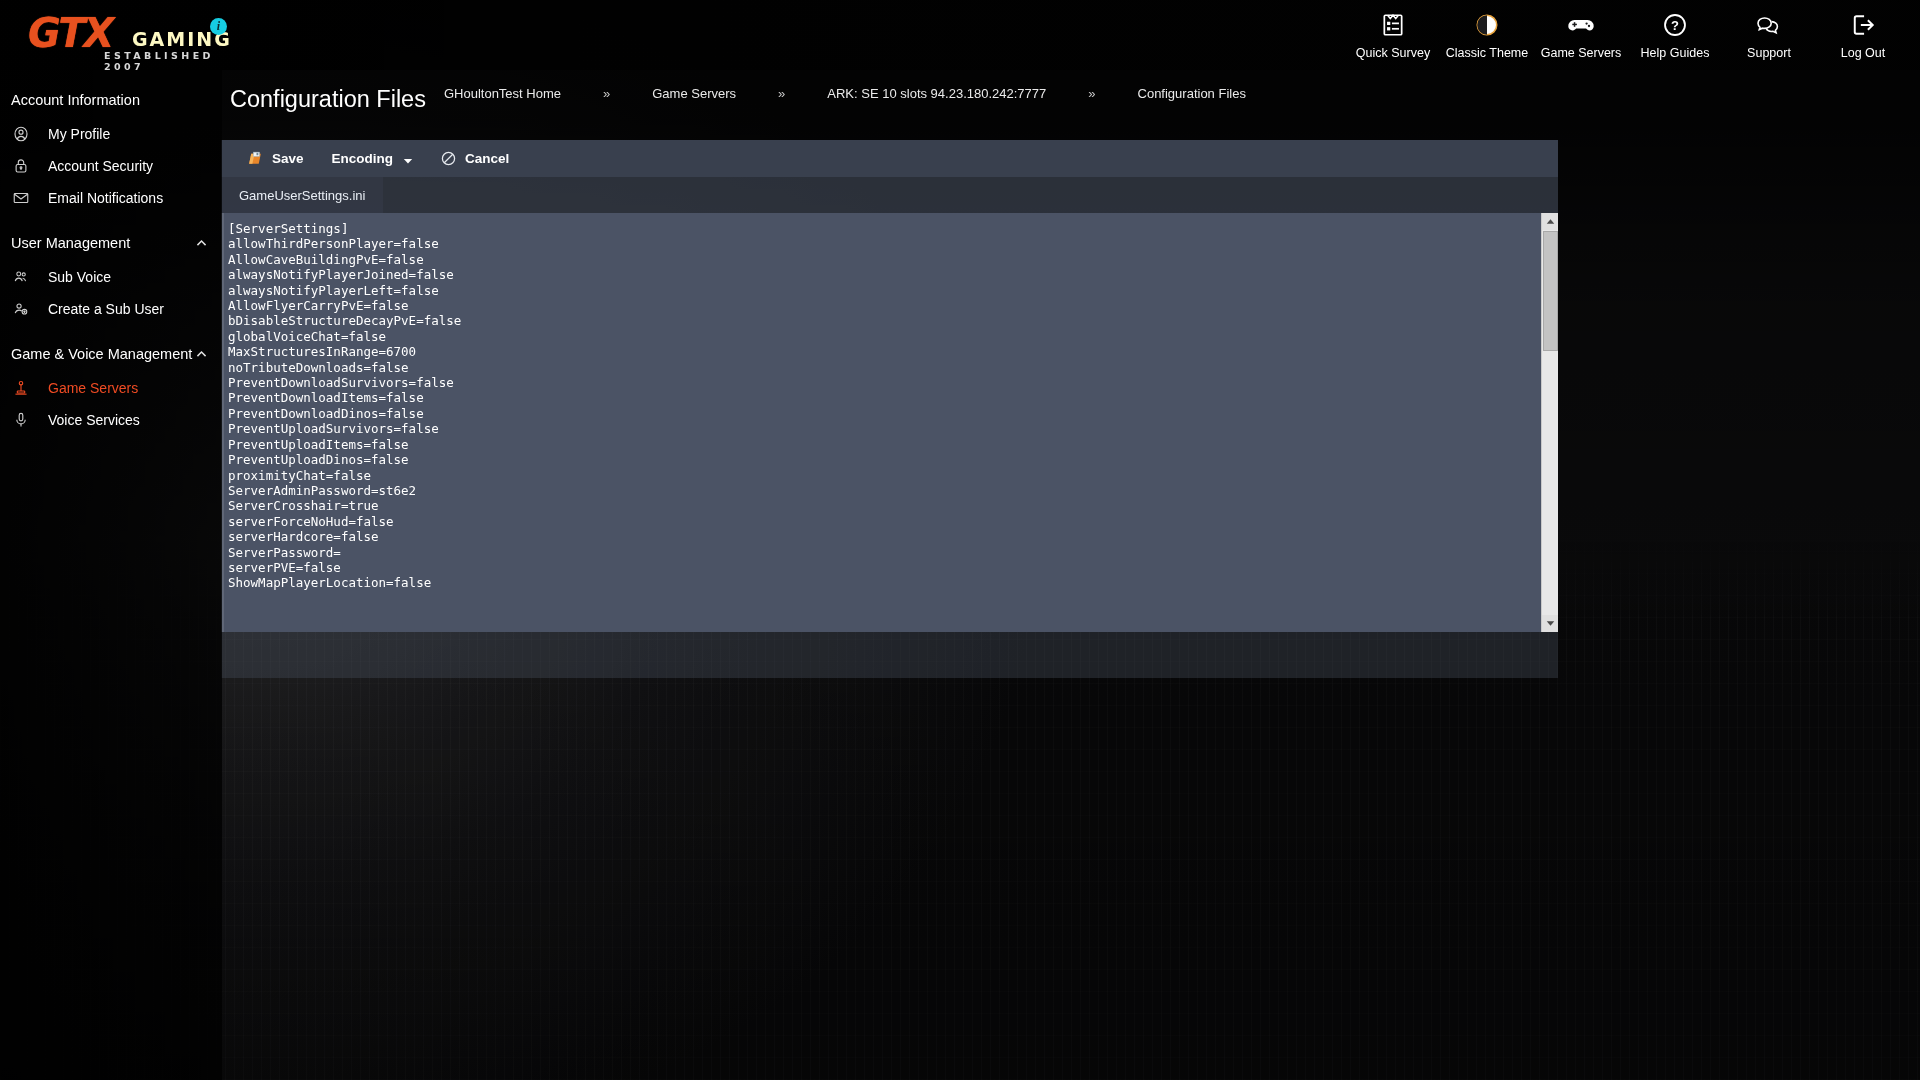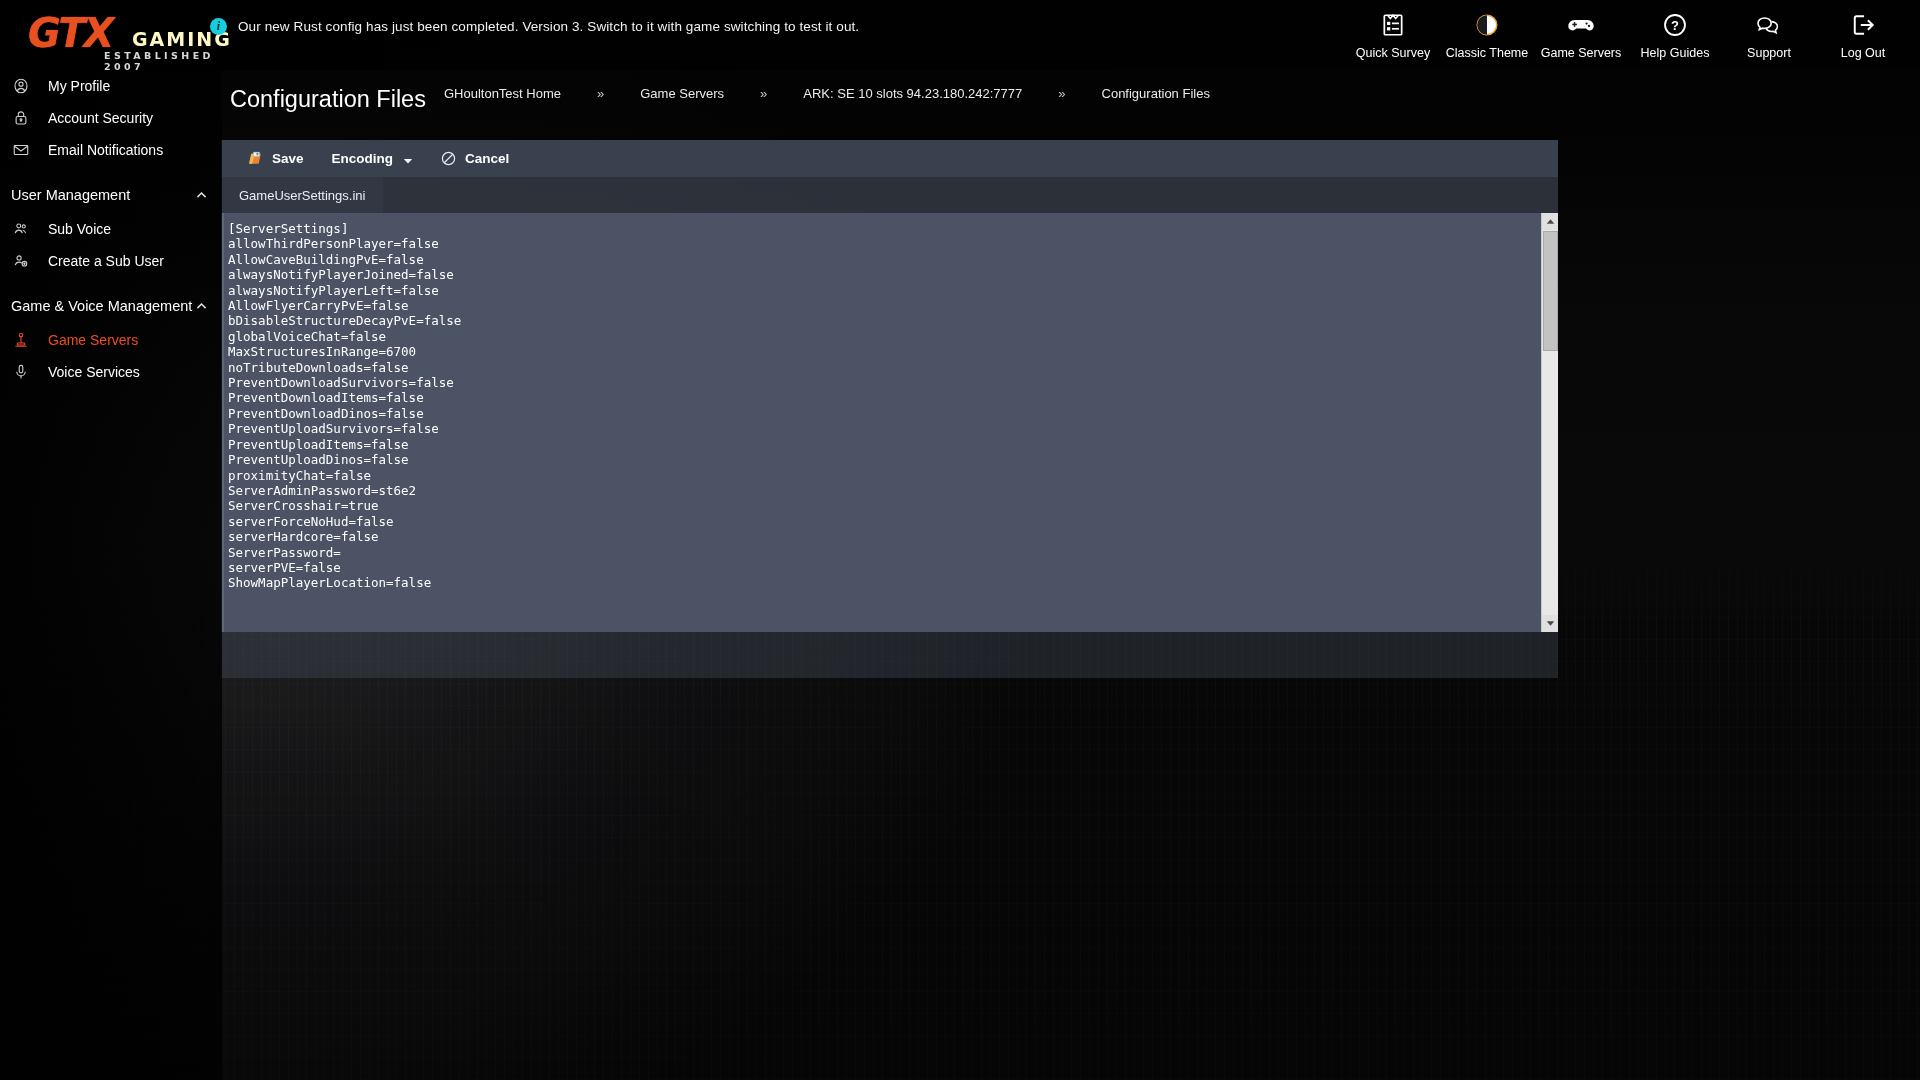--- a/index.html
+++ b/index.html
@@ -121,21 +121,21 @@
     cursor: pointer;
   }
   .side-item .ico { width: 18px; height: 18px; display:flex; align-items:center; justify-content:center; flex: 0 0 18px; }
   .side-item.active { color: #ef4b23; }
   .side-item.active .ico svg { stroke: #ef4b23; }
   .chev { width: 13px; height: 13px; }
 
   
   #page-head { position: absolute; left: 230px; top: 86px; display: flex; align-items: flex-start; gap: 14px; z-index: 14; }
   #page-title { color: #fff; font-size: 23.5px; }
-  #crumbs { display: flex; align-items: center; gap: 10px; }
+  #crumbs { display: flex; align-items: center; gap: 16px; }
   .crumb { color: #eaeaea; font-size: 13px; padding: 0 4px; cursor: pointer; white-space: nowrap; }
   .crumb.last { cursor: default; }
   .crumb-sep { color: #c9c9c9; font-size: 13px; padding: 0 22px; }
 
   
   #panel {
     position: absolute; left: 221px; top: 140px; width: 1337px; height: 492px;
     background: rgba(68,76,91,0.62);
     z-index: 12;
   }
@@ -199,21 +199,20 @@
 
   <div id="logo">
     <div class="logo-gtx">GTX</div>
     <div class="logo-swoosh"></div>
     <div class="logo-gaming">GAMING</div>
     <div class="logo-est">ESTABLISHED 2007</div>
   </div>
 
   <div id="notif">
     <div class="info-icon">i</div>
-    <div id="notif-text">Our new Rust config has just been completed. Version 3. Switch to it with game switching to test it out.</div>
   </div>
 
   <div id="hnav">
 
     <div class="hnav-item">
       <div class="hnav-icon">
         <svg width="26" height="26" viewBox="0 0 24 24" fill="none" stroke="#fff" stroke-width="1.6">
           <rect x="4" y="3" width="16" height="18" rx="1"></rect>
           <path d="M7 3 l2.5 3 L12 3 l2.5 3 L17 3" stroke-width="1.4"></path>
           <rect x="6.5" y="9" width="3" height="3" fill="#fff" stroke="none"></rect>
@@ -277,20 +276,23 @@
         </svg>
       </div>
       <div class="hnav-label">Log Out</div>
     </div>
 
   </div>
 </div>
 
 <div id="sidebar">
 
+  <div class="side-head first">
+    <span>Account Information</span>
+  </div>
 
   <div class="side-item">
     <span class="ico">
       <svg width="18" height="18" viewBox="0 0 24 24" fill="none" stroke="#cfcfcf" stroke-width="1.5">
         <ellipse cx="12" cy="12" rx="8" ry="9"></ellipse>
         <circle cx="12" cy="9.6" r="2.7"></circle>
         <path d="M6.8 19c1-2.6 3-3.9 5.2-3.9s4.2 1.3 5.2 3.9"></path>
       </svg>
     </span>
     <span>My Profile</span>

